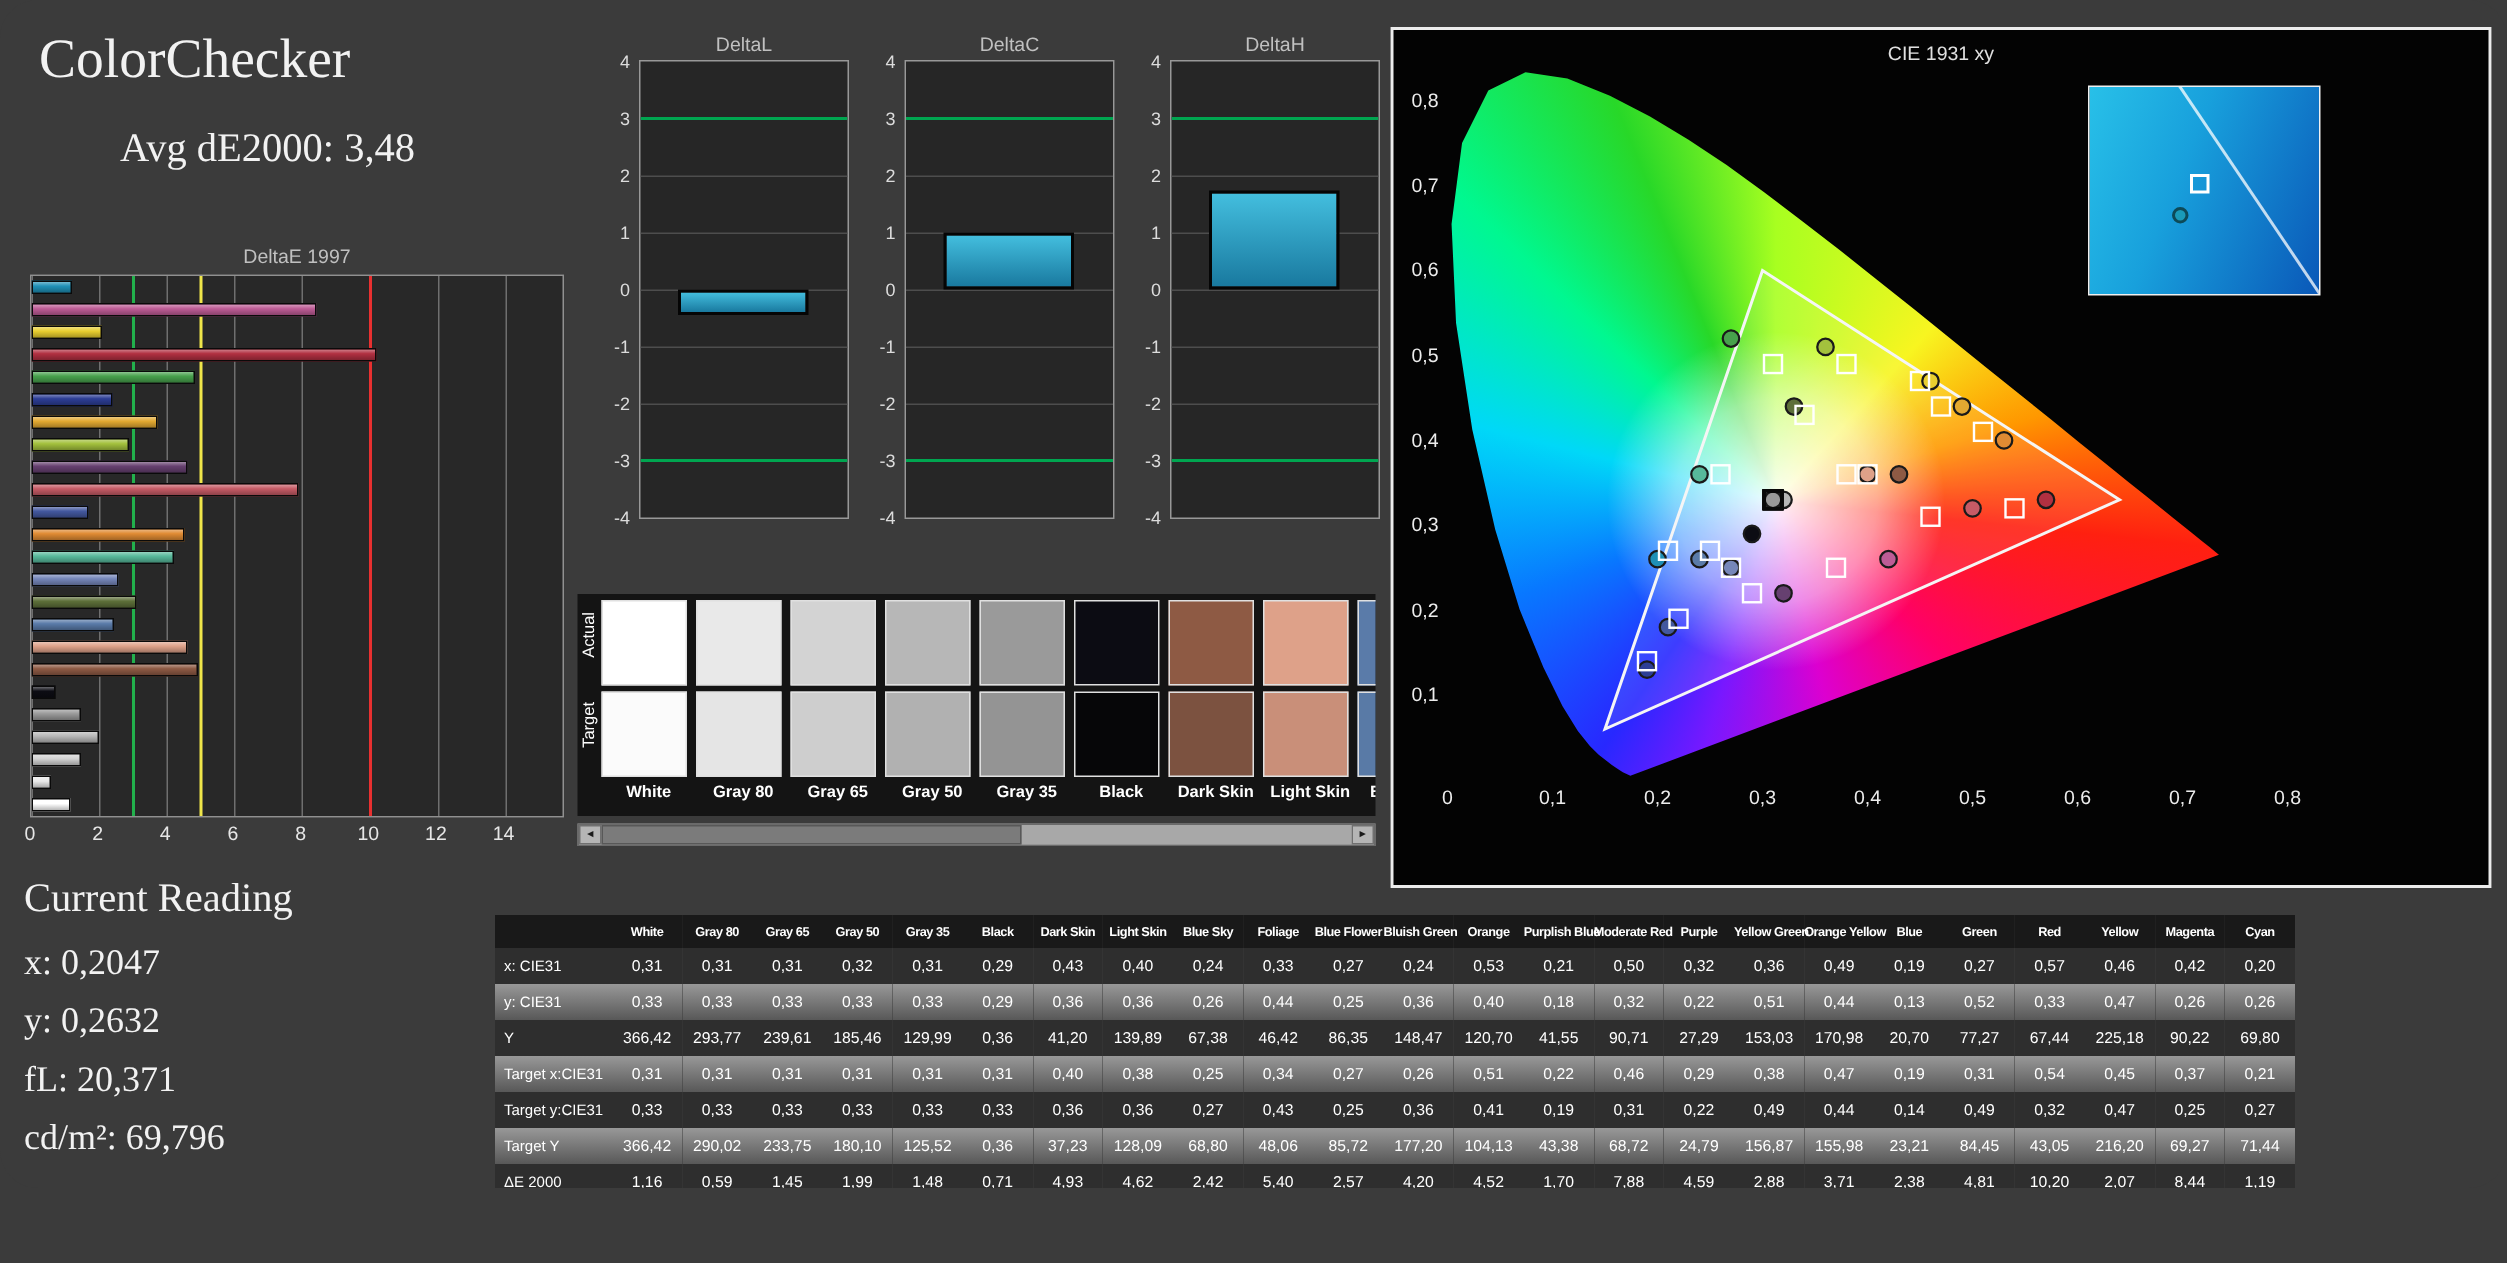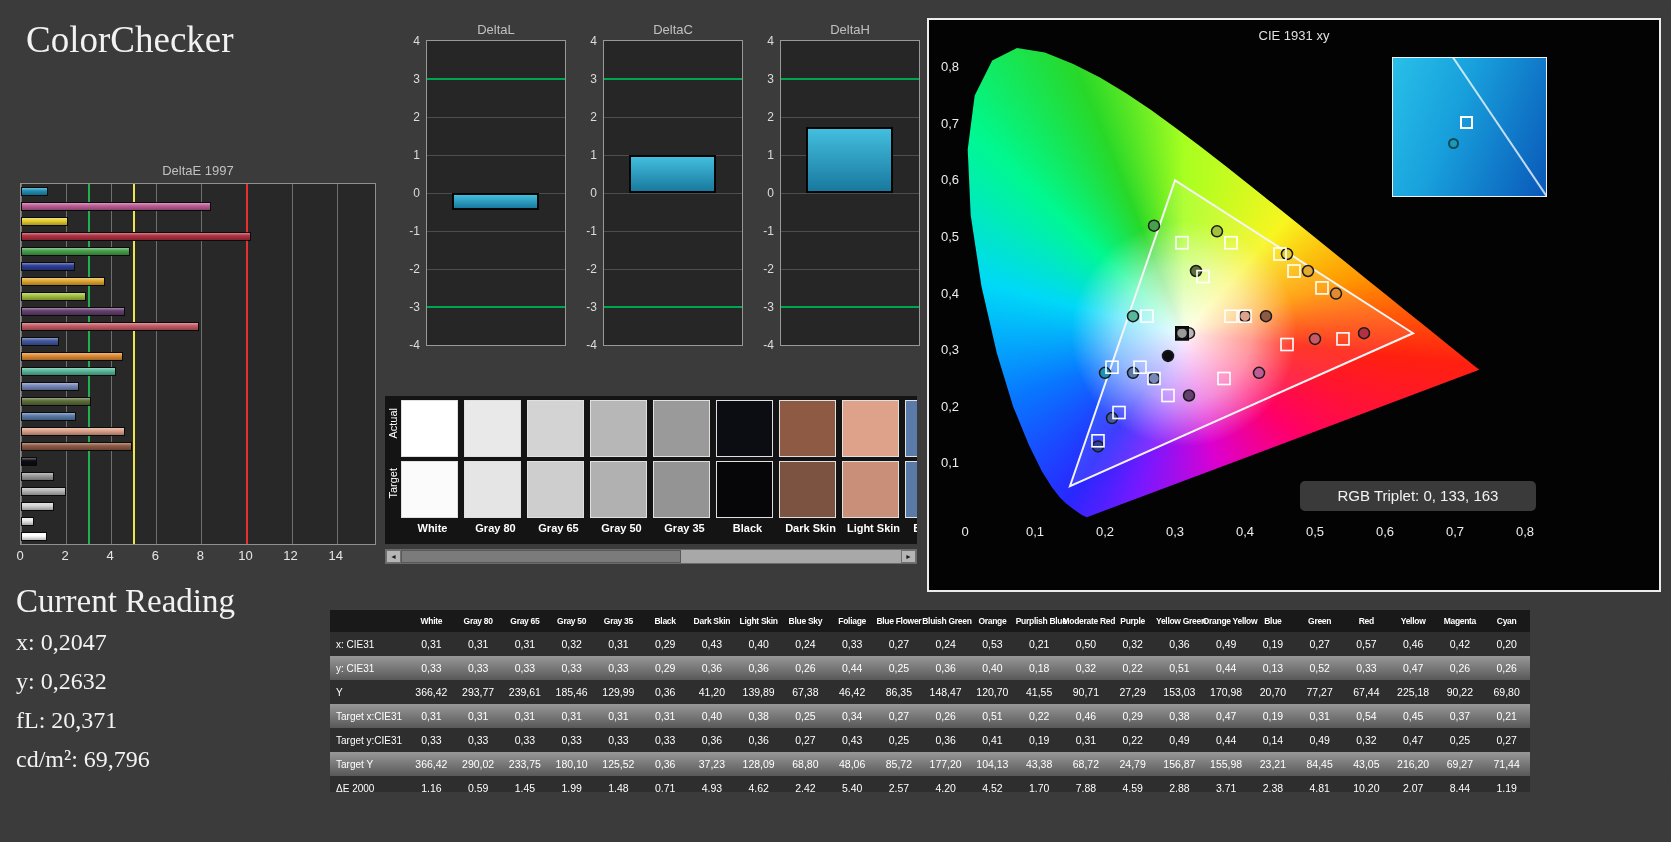--- a/index.html
+++ b/index.html
@@ -48,41 +48,42 @@
 #cie-svg{position:absolute;left:0;top:0;}
 #cie-xticks,#cie-yticks{position:absolute;left:0;top:0;}
 .cie-xtick{position:absolute;top:504px;transform:translateX(-50%);font-size:13px;color:#ececec;}
 .cie-ytick{position:absolute;left:2px;width:28px;text-align:right;font-size:13px;color:#ececec;}
 #cie-inset{position:absolute;left:463px;top:37px;width:155px;height:140px;border:1px solid #f0f0f0;background:linear-gradient(112deg,#28c0e8 0%,#18a0dc 40%,#0a58b8 100%);overflow:hidden;}
 .inset-square{position:absolute;left:44%;top:42%;width:13px;height:13px;border:2px solid #fff;}
 .inset-circle{position:absolute;left:36%;top:58%;width:11px;height:11px;border-radius:50%;background:#1a9ab8;border:2px solid #0d4a58;}
 #inset-line{position:absolute;left:0;top:0;}
 #cie-rgb{position:absolute;left:371px;top:461px;width:236px;height:30px;background:#3a3a3a;border-radius:5px;color:#f2f2f2;font-size:15px;text-align:center;line-height:30px;}
 
-#cur-head{position:absolute;left:16px;top:583px;font-size:33px;}
+#cur-head{position:absolute;left:16px;top:583px;font-size:27px;}
 .cur-line{position:absolute;left:16px;font-size:24px;}
 #cur-0{top:629px;} #cur-1{top:668px;} #cur-2{top:707px;} #cur-3{top:746px;}
 
 #table-wrap{position:absolute;left:330px;top:610px;width:1200px;}
 #table-wrap table{border-collapse:collapse;table-layout:fixed;width:1200px;}
 #table-wrap th,#table-wrap td{color:#fff;text-align:center;padding:0;white-space:nowrap;font-weight:normal;}
 #table-wrap thead th{height:22px;font-size:8.5px;letter-spacing:-0.3px;font-weight:bold;background:#191919;overflow:visible;}
 #table-wrap tbody th{font-size:10px;text-align:left;padding-left:6px;overflow:hidden;}
 #table-wrap tbody td{font-size:10.5px;height:24px;overflow:hidden;}
 tr.dark td, tr.dark th{background:#2e2e2e;}
 tr.light td, tr.light th{background:linear-gradient(180deg,#989898,#585858);}
 
 #bottom-strip{position:absolute;left:0;top:821px;width:1671px;height:21px;background:#0a0a0a;}
 </style>
 </head>
 <body>
 
 <div id="root">
 
   <div id="cc-title" class="serif">ColorChecker</div>
+  <div id="cc-avg" class="serif">Avg dE2000: 3,48</div>
 
   <div id="de-title">DeltaE 1997</div>
   <div id="de-chart">
       <div class="de-grid" style="left: 0px;"></div>
       <div class="de-grid" style="left: 45.1px;"></div>
       <div class="de-grid" style="left: 90.2px;"></div>
       <div class="de-grid" style="left: 135.3px;"></div>
       <div class="de-grid" style="left: 180.4px;"></div>
       <div class="de-grid" style="left: 225.5px;"></div>
       <div class="de-grid" style="left: 270.6px;"></div>
@@ -319,21 +320,20 @@
         <div class="cie-ytick" style="top: 95.8px;">0,7</div>
         <div class="cie-ytick" style="top: 39.2px;">0,8</div>
       </div>
     <div id="cie-inset">
       <svg id="inset-line" width="153" height="138">
           <line x1="55" y1="-8" x2="165" y2="155" stroke="rgba(255,255,255,0.75)" stroke-width="2"></line>
         </svg>
       <div class="inset-square"></div>
       <div class="inset-circle"></div>
     </div>
-    <div id="cie-rgb">RGB Triplet: 0, 133, 163</div>
   </div>
 
   <div id="cur-head" class="serif">Current Reading</div>
   <div id="cur-0" class="cur-line serif">x: 0,2047</div>
   <div id="cur-1" class="cur-line serif">y: 0,2632</div>
   <div id="cur-2" class="cur-line serif">fL: 20,371</div>
   <div id="cur-3" class="cur-line serif">cd/m²: 69,796</div>
 
   <div id="table-wrap">
       <table>

